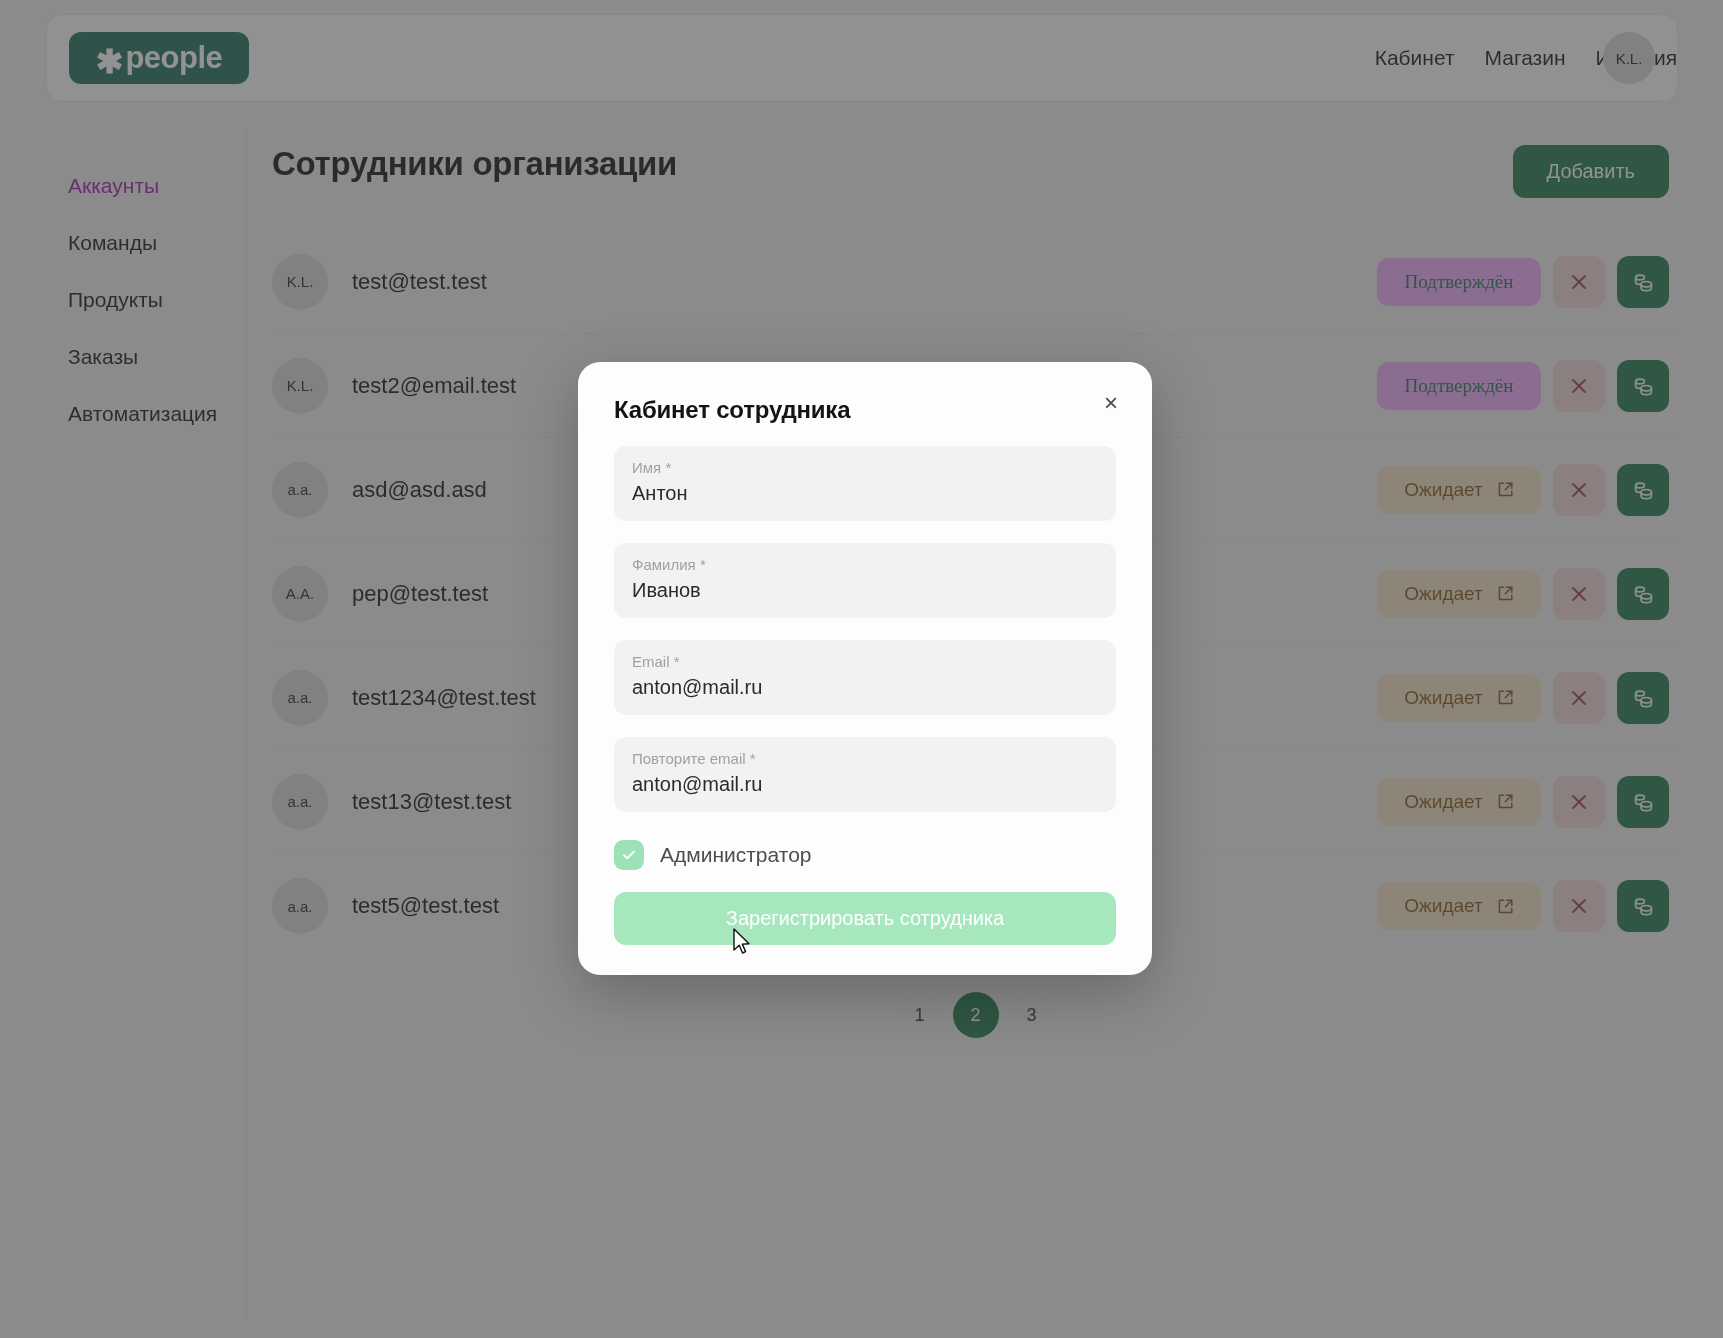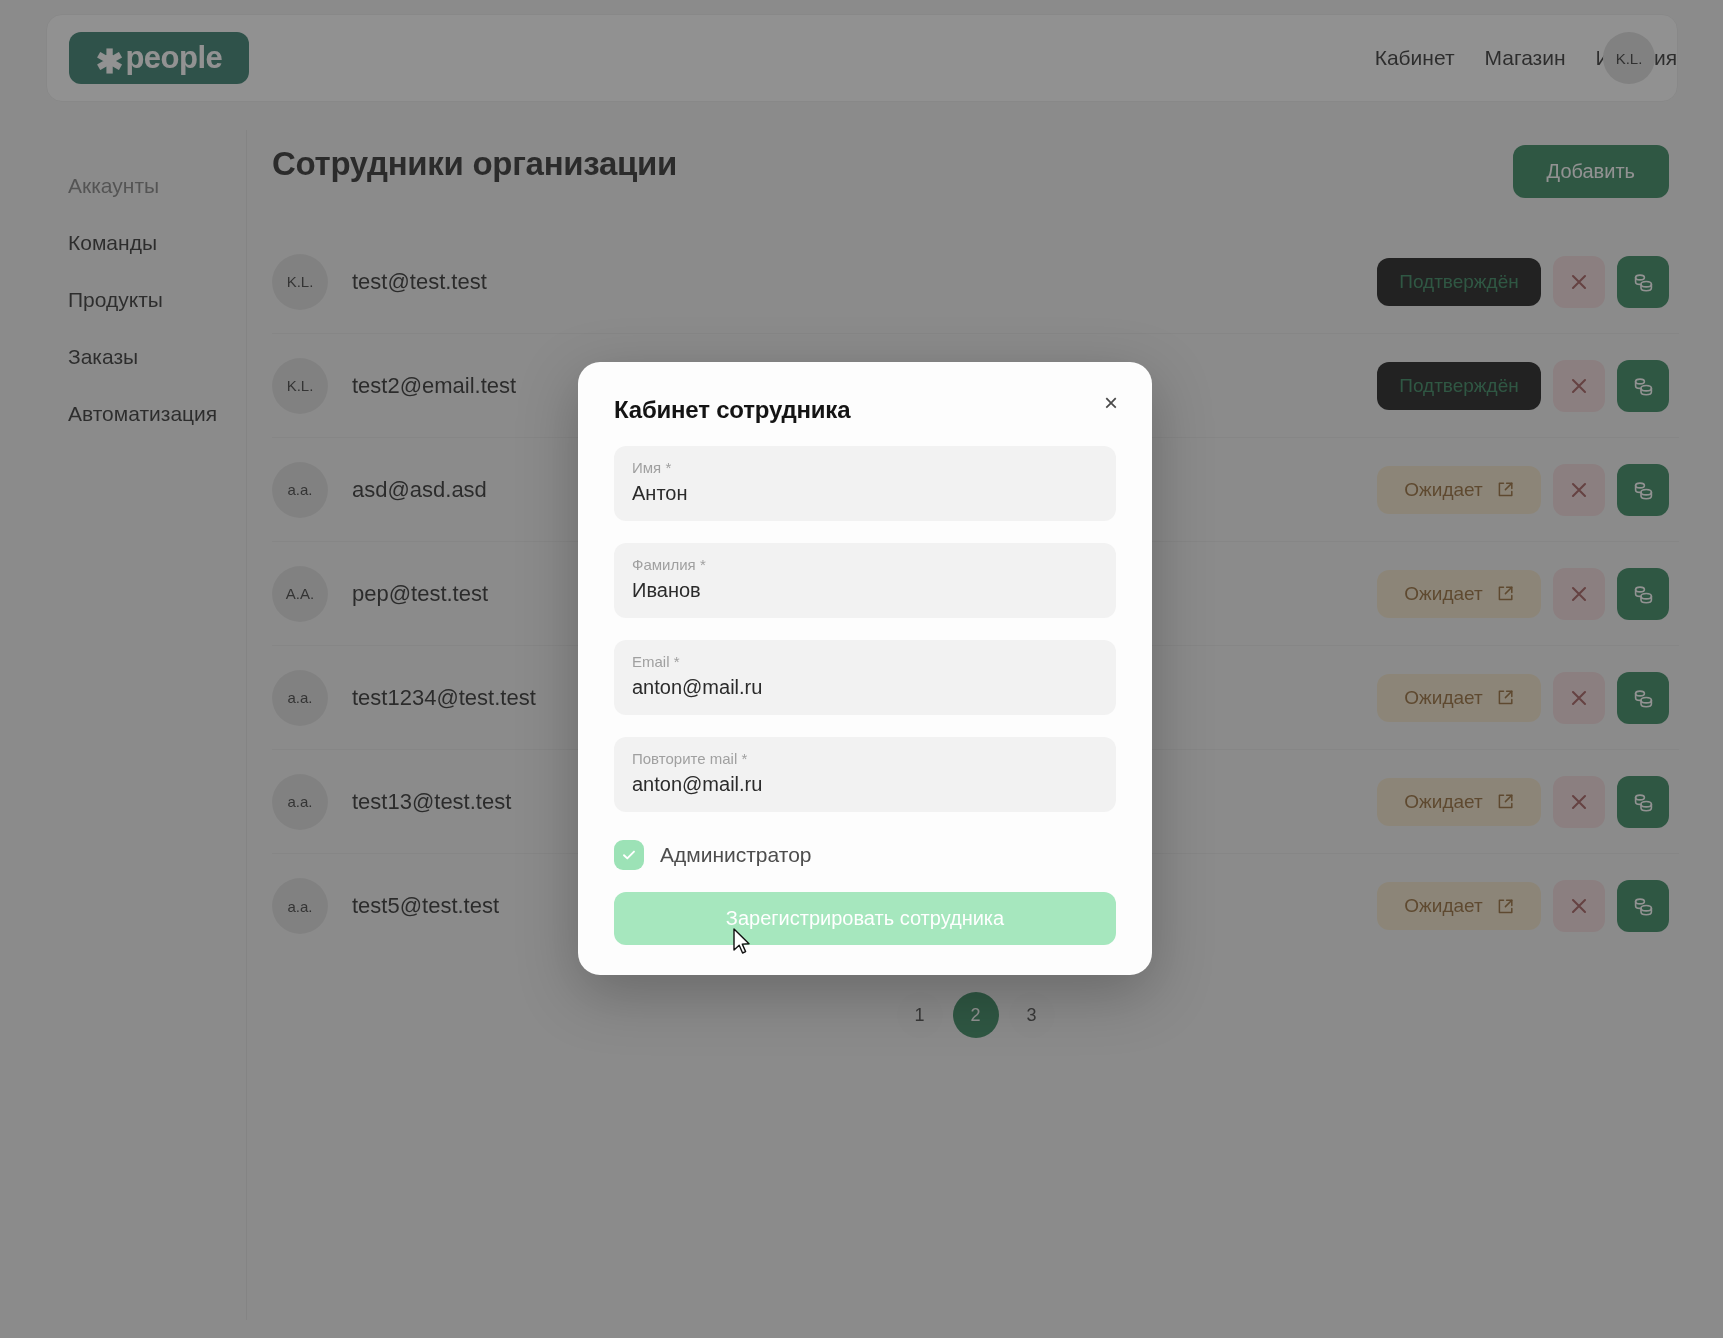--- a/index.html
+++ b/index.html
@@ -92,21 +92,21 @@
   }
   .side-item {
     height: 57px;
     display: flex;
     align-items: center;
     padding-left: 22px;
     font-size: 21px;
     color: #191919;
     cursor: pointer;
   }
-  .side-item.active { color: #737373; }
+  .side-item.active { color: #a21caf; }
 
   
   .main {
     position: absolute;
     left: 272px;
     top: 145px;
     right: 44px;
   }
   .main-head {
     display: flex;
@@ -163,21 +163,21 @@
     border-radius: 12px;
     padding: 13px 22px;
     font-size: 19px;
     display: flex;
     align-items: center;
     gap: 14px;
     min-width: 164px;
     justify-content: center;
     cursor: pointer;
   }
-  .badge.ok { background: #000000; color: #1f7a4d; }
+  .badge.ok { background: #f0abfc; color: #1f7a4d; font-family: Liberation Serif, serif; }
   .badge.wait { background: #f2e2c4; color: #8a5a20; }
   .icon-btn {
     width: 52px; height: 52px;
     border-radius: 12px;
     display: flex; align-items: center; justify-content: center;
     cursor: pointer;
     border: none;
   }
   .icon-btn.del { background: #efd3d6; }
   .icon-btn.coin { background: #1f7a4d; }
@@ -522,21 +522,21 @@
 <div id="overlay"></div>
 
 <div id="modal">
   <div class="modal-title">Кабинет сотрудника</div>
   <div class="modal-close">×</div>
 
   <div id="fields">
       <div class="field"><div class="field-label"><span>Имя</span> <span class="req">*</span></div><input class="field-value" type="text" value="Антон" placeholder="Имя" style=""></div>
       <div class="field"><div class="field-label"><span>Фамилия</span> <span class="req">*</span></div><input class="field-value" type="text" value="Иванов" placeholder="Фамилия" style=""></div>
       <div class="field"><div class="field-label"><span>Email</span> <span class="req">*</span></div><input class="field-value" type="text" value="anton@mail.ru" placeholder="Email" style=""></div>
-      <div class="field"><div class="field-label"><span>Повторите mail</span> <span class="req">*</span></div><input class="field-value" type="text" value="anton@mail.ru" placeholder="Повторите email" style=""></div>
+      <div class="field"><div class="field-label"><span>Повторите email</span> <span class="req">*</span></div><input class="field-value" type="text" value="anton@mail.ru" placeholder="Повторите email" style=""></div>
     </div>
 
   <div class="checkrow">
     <div class="check">
       <svg width="18" height="18" viewBox="0 0 18 18">
         <path d="M4 9.2 L7.3 12.4 L14 5.6" fill="none" stroke="#ffffff" stroke-width="1.9" stroke-linecap="round" stroke-linejoin="round"></path>
       </svg>
     </div>
     <div class="check-label">Администратор</div>
   </div>

